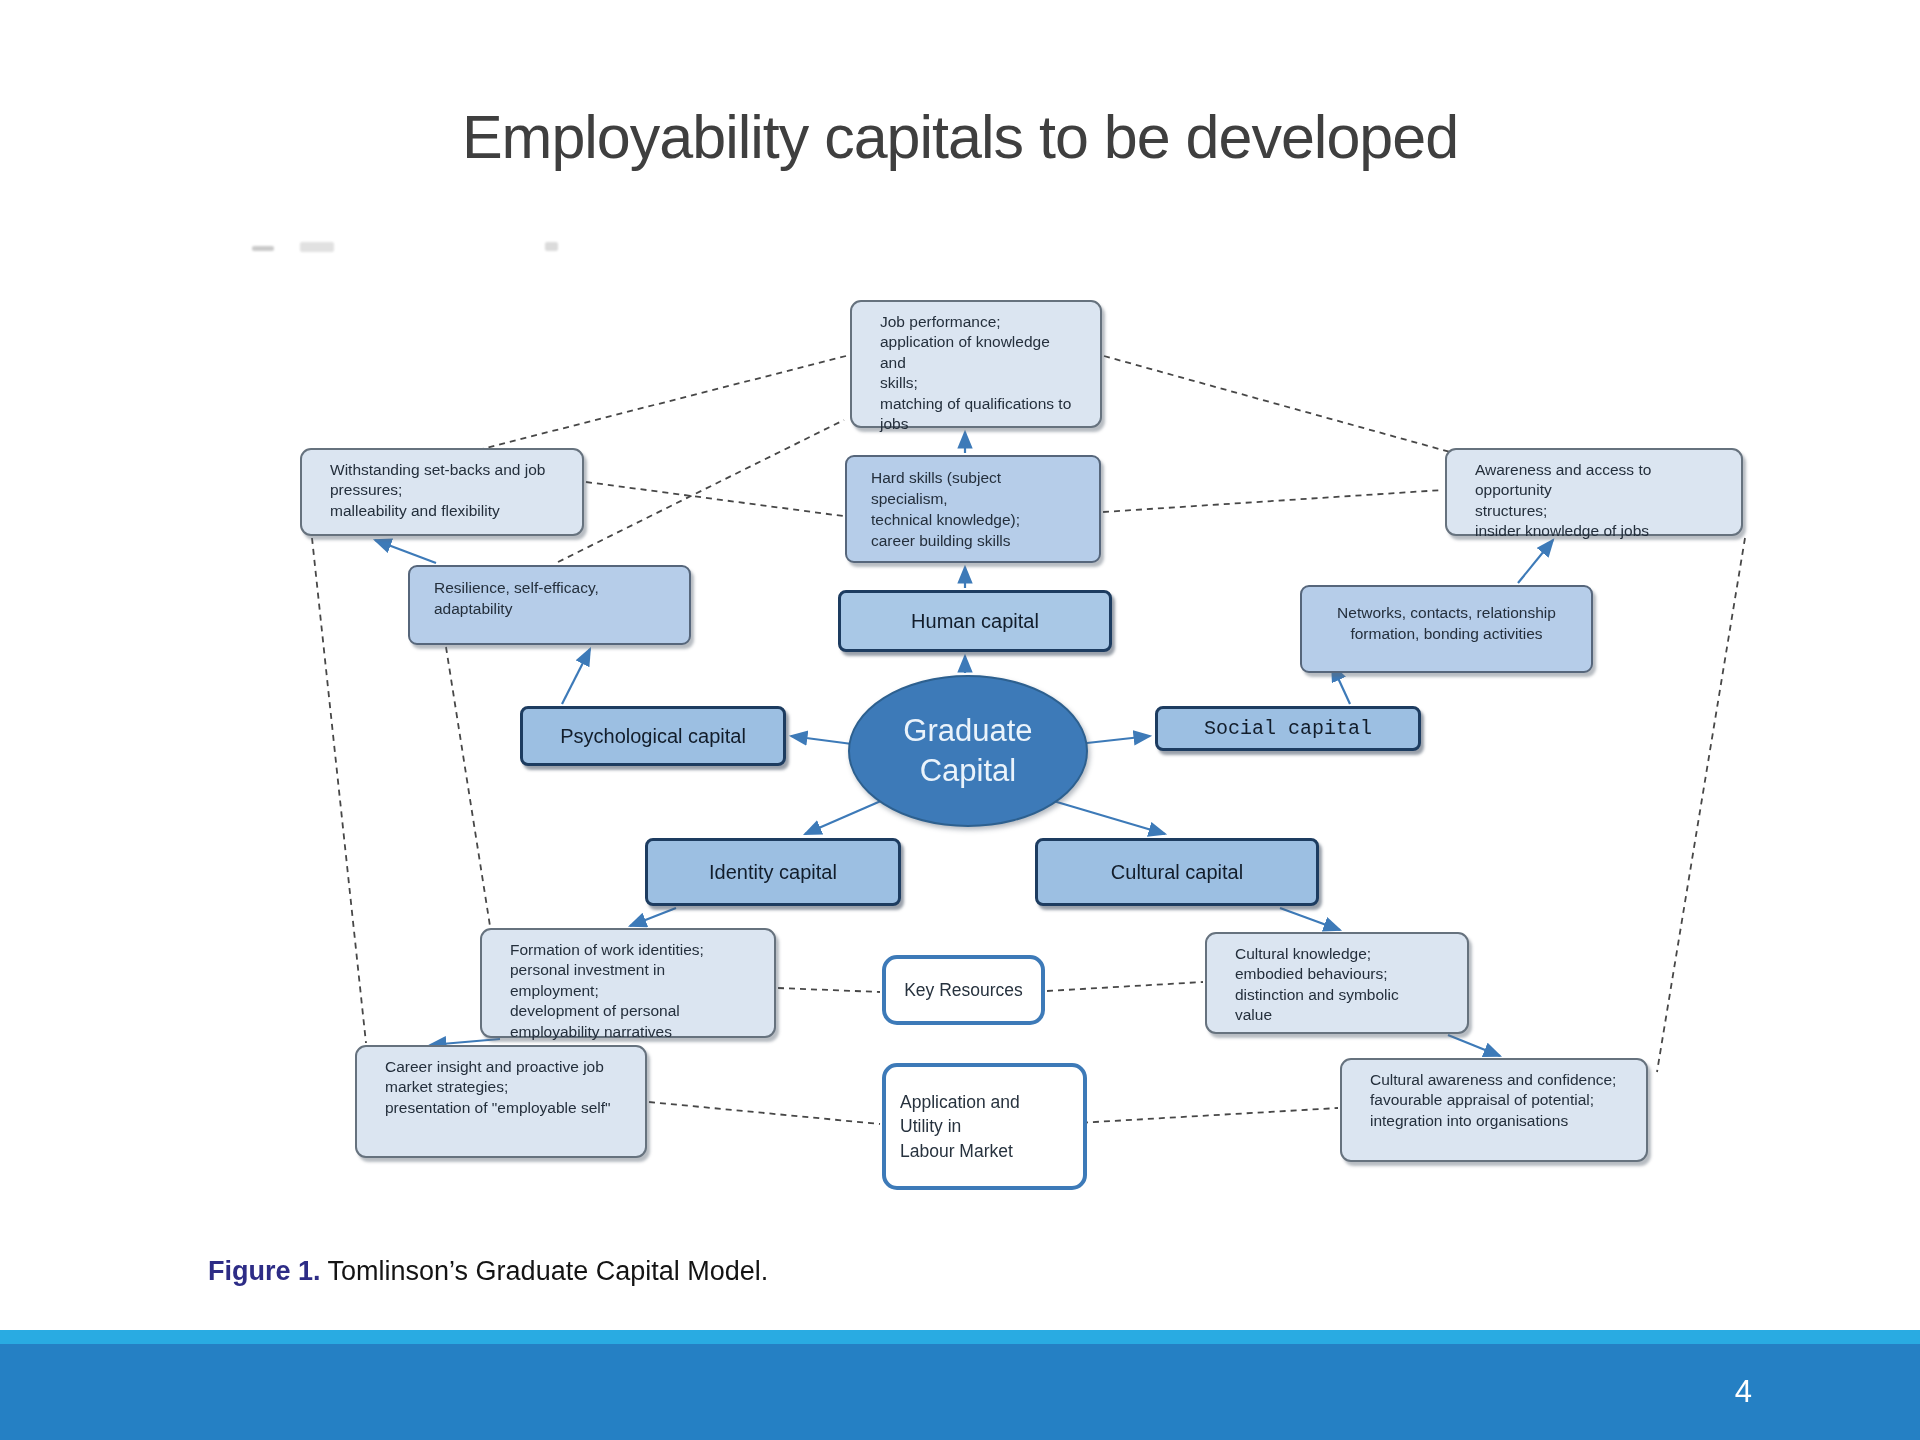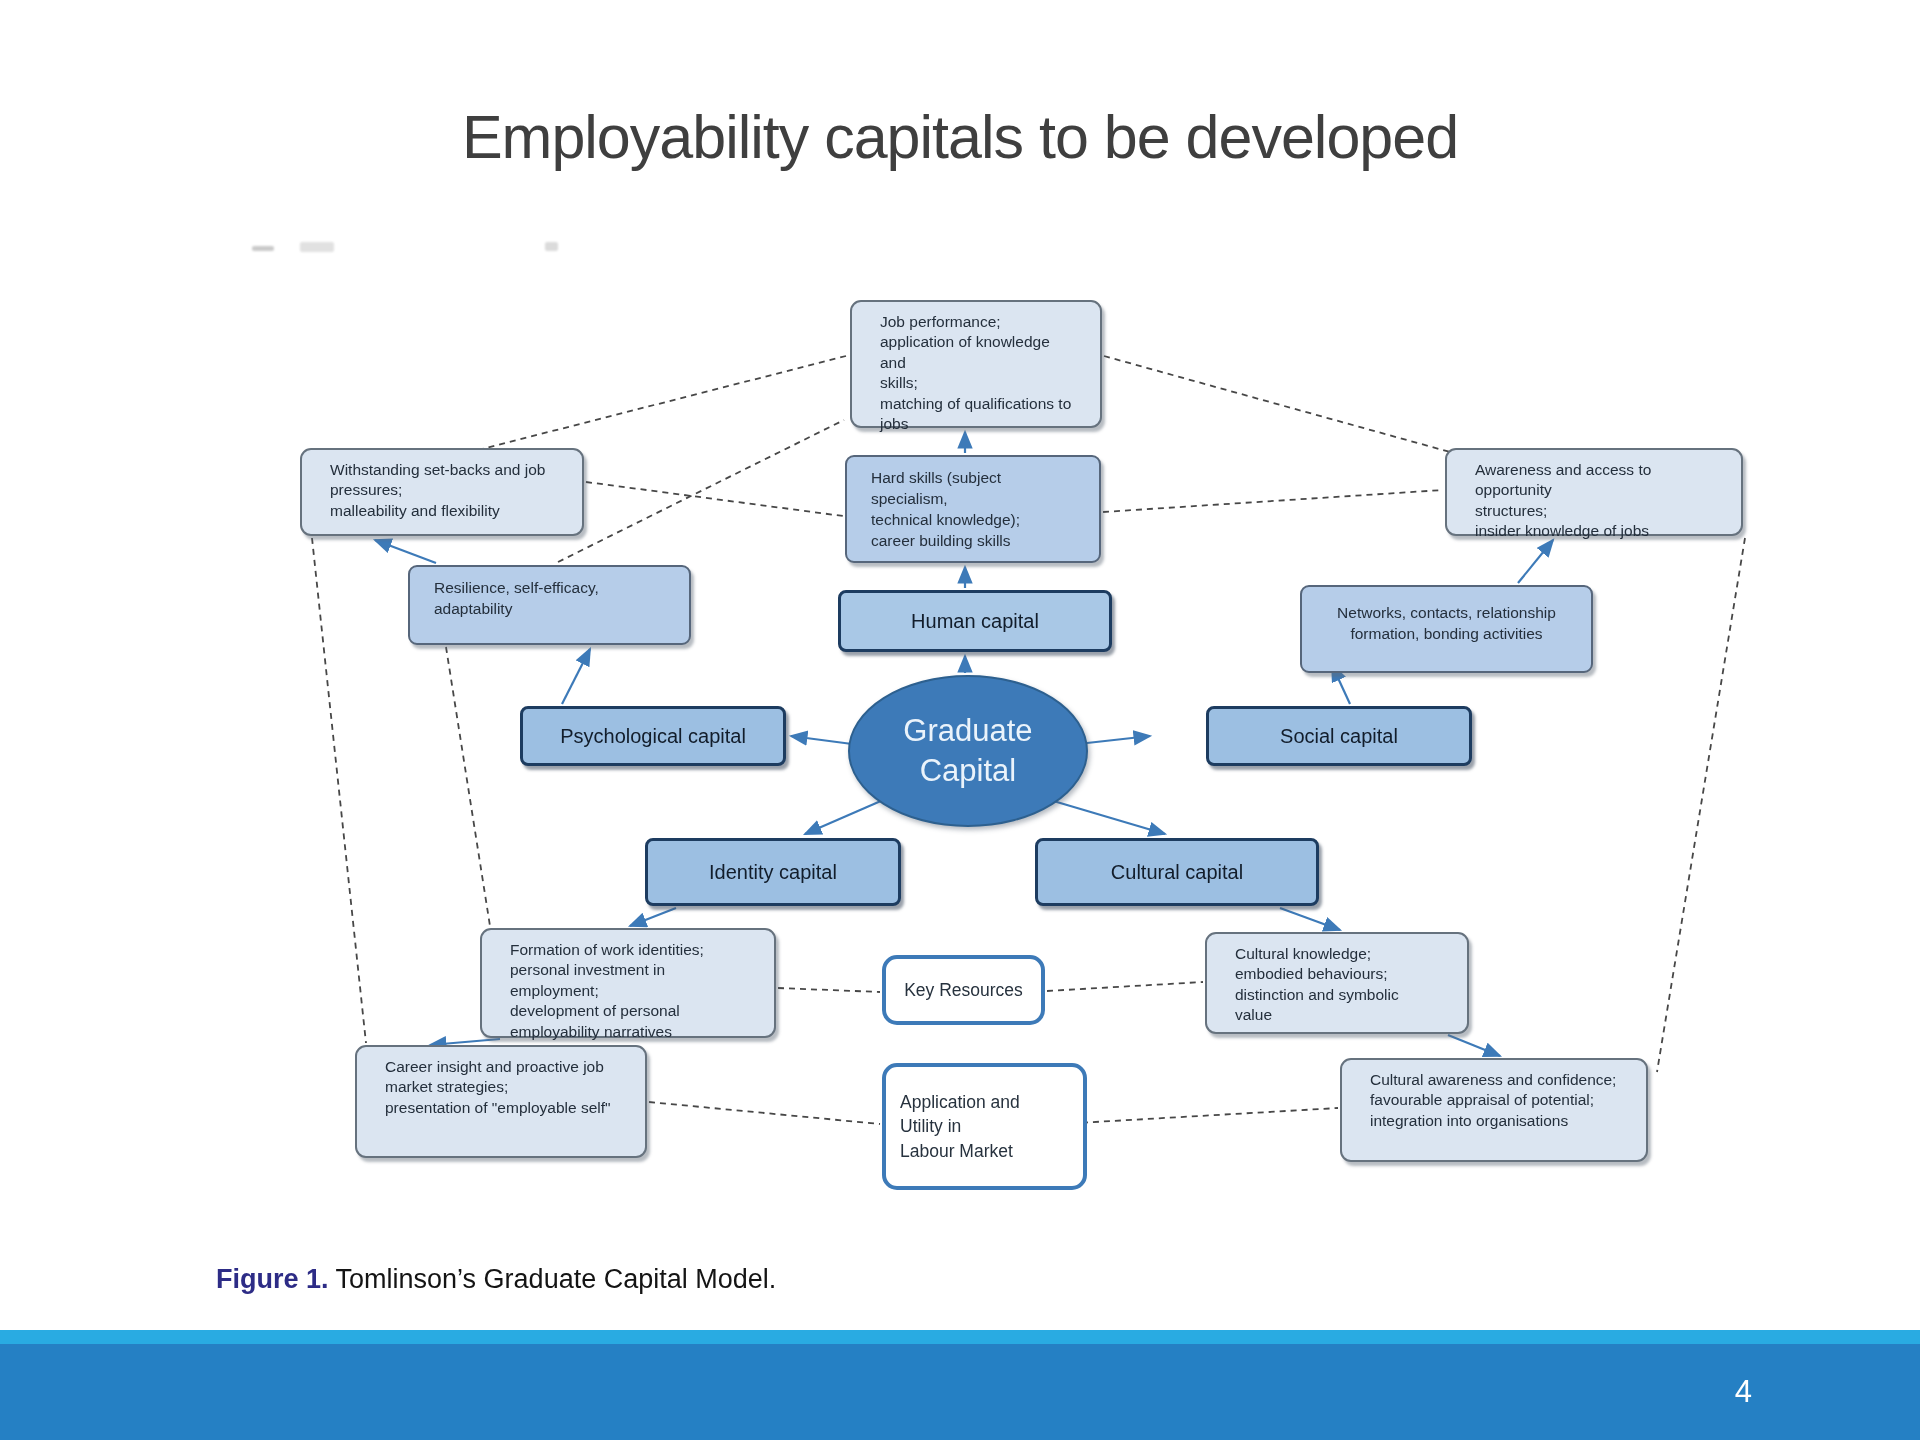--- a/index.html
+++ b/index.html
@@ -48,21 +48,21 @@
     display:flex;align-items:center;justify-content:center;text-align:center;
   }
   .w.left{justify-content:flex-start;text-align:left;padding:8px 14px;}
   .ellipse{
     position:absolute;z-index:1;background:#3d7ab8;border:2px solid #2d608f;
     border-radius:50%;display:flex;align-items:center;justify-content:center;
     text-align:center;color:#eaf3fb;font-size:31px;line-height:1.3;
     white-space:pre-line;box-shadow:2px 3px 5px rgba(70,82,100,.4);
   }
   .caption{
-    position:absolute;left:200px;top:1248px;margin:16px;
+    position:absolute;left:200px;top:1248px;margin:8px;
     font-size:27px;color:#141414;
   }
   .caption .fig{font-weight:bold;color:#2d2c86;}
   .band-light{position:absolute;left:0;top:1330px;width:1920px;height:14px;background:#29abe2;}
   .band-dark{position:absolute;left:0;top:1344px;width:1920px;height:96px;background:#2580c4;}
   .page{position:absolute;top:30px;right:168px;color:#ffffff;font-size:31px;}
 </style>
 </head>
 <body>
 
@@ -139,21 +139,21 @@
     <div class="node m" style="left:1300px;top:585px;width:293px;height:88px;padding-top:16px;text-align:center;">Networks, contacts, relationship
 formation, bonding activities</div>
 
     <div class="node c light" style="left:838px;top:590px;width:274px;height:62px;">Human capital</div>
 
     <div class="ellipse" style="left:848px;top:675px;width:236px;height:148px;">Graduate
 Capital</div>
 
     <div class="node c" style="left:520px;top:706px;width:266px;height:60px;">Psychological capital</div>
 
-    <div class="node c" style="left:1206px;top:706px;width:266px;height:60px;">Social capital</div>
+    <div class="node c" style="left:1155px;top:706px;width:266px;height:45px;font-family:Liberation Mono, monospace;">Social capital</div>
 
     <div class="node c" style="left:645px;top:838px;width:256px;height:68px;">Identity capital</div>
 
     <div class="node c" style="left:1035px;top:838px;width:284px;height:68px;">Cultural capital</div>
 
     <div class="node d" style="left:480px;top:928px;width:296px;height:110px;">Formation of work identities;
 personal investment in employment;
 development of personal
 employability narratives</div>
 

